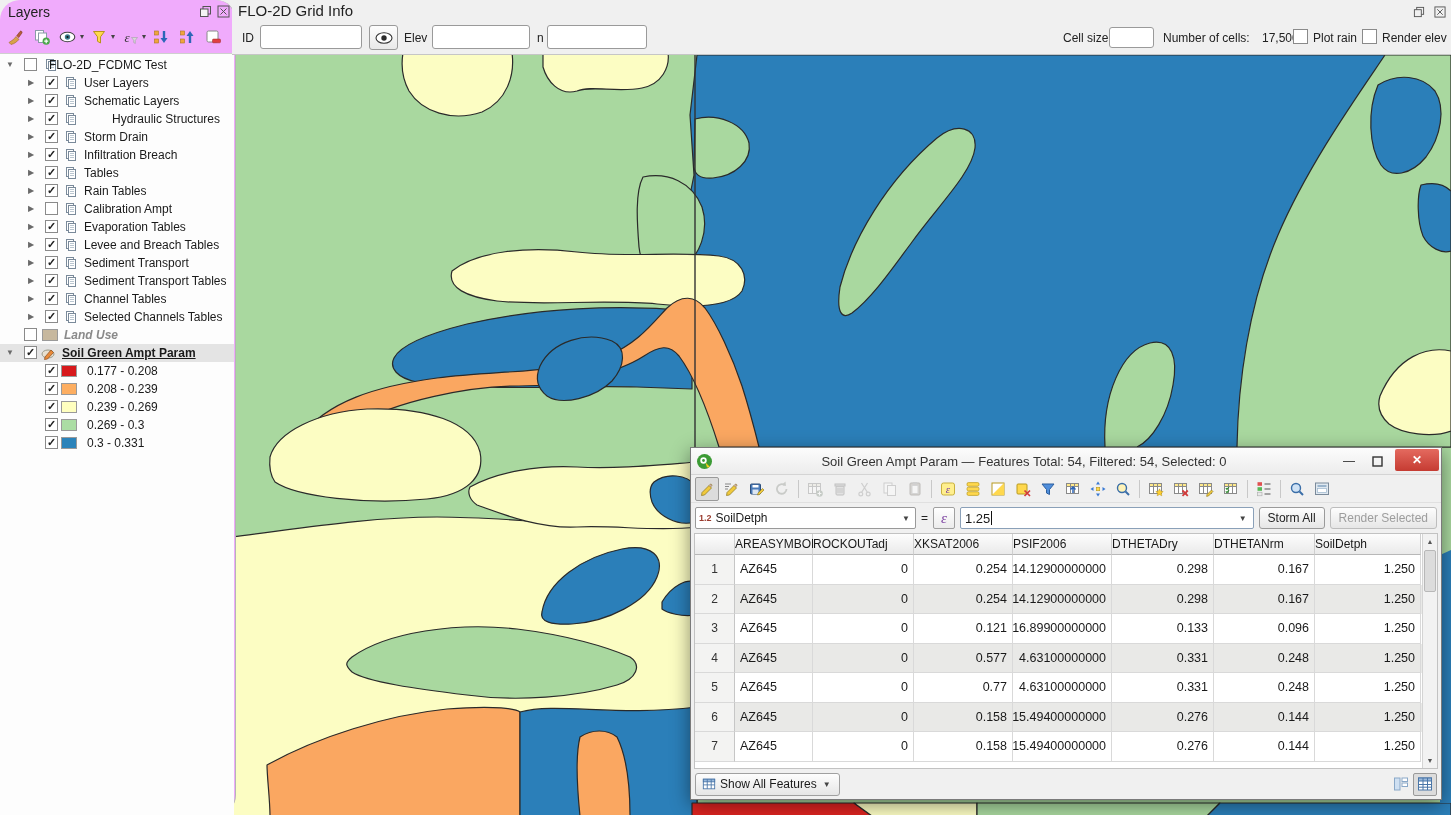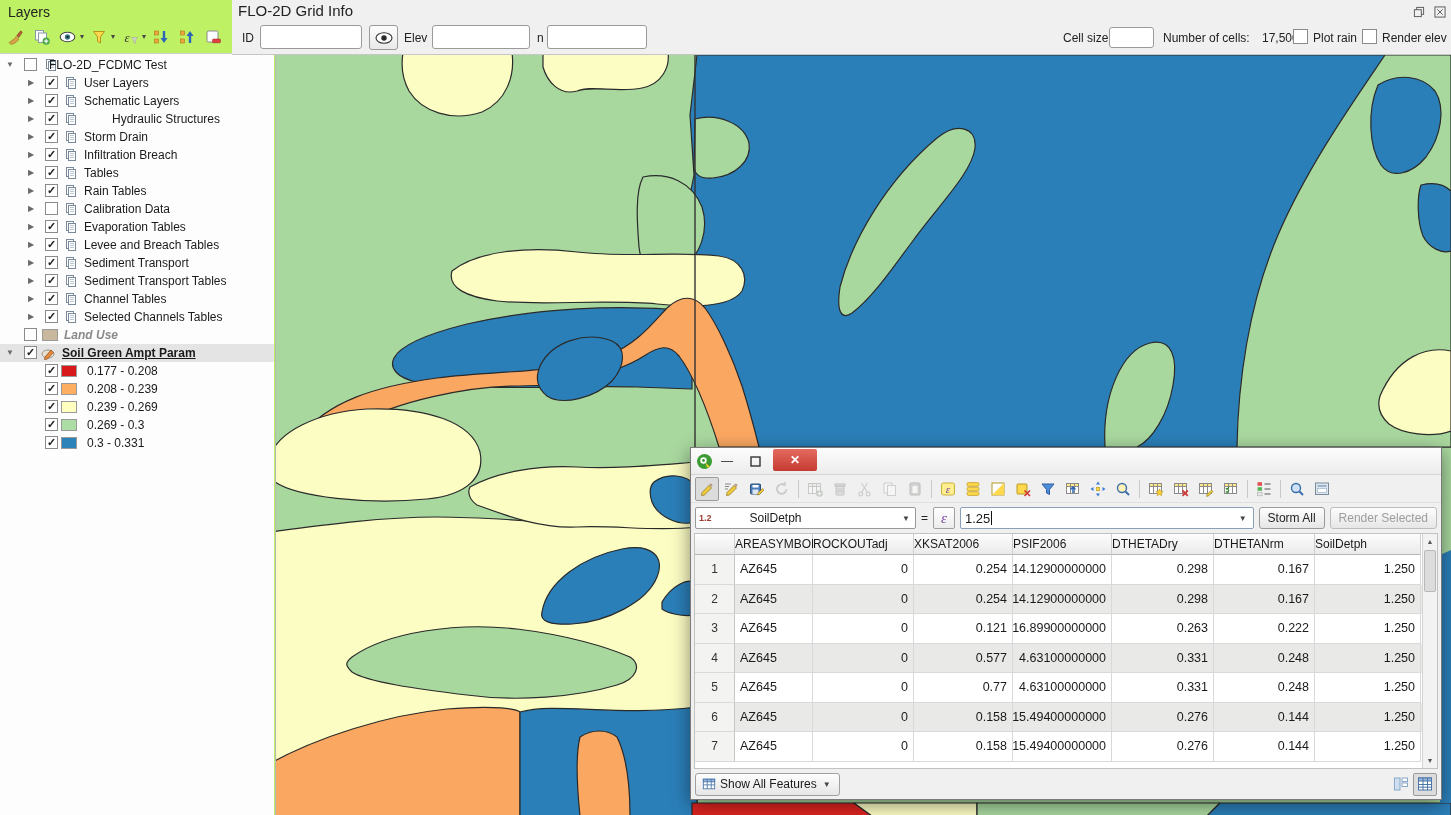--- a/index.html
+++ b/index.html
@@ -1,21 +1,21 @@
 <!DOCTYPE html>
 <html><head>
 <meta charset="utf-8">
 <style>
   * { margin:0; padding:0; box-sizing:border-box; }
   html,body { width:1451px; height:815px; overflow:hidden; background:#f0f0f0;
     font-family:"Liberation Sans", sans-serif; font-size:12px; color:#1a1a1a; }
 
   
-  #layers-panel { position:absolute; left:0; top:0; width:276px; height:815px;
-    background:#bef264; border-right:1px solid #b5b5b5; }
+  #layers-panel { position:absolute; left:0; top:0; width:236px; height:815px;
+    background:#f0abfc; border-right:1px solid #b5b5b5;border-radius:20px; }
   .panel-header { height:23px; display:flex; align-items:center; padding:0 4px 0 8px; }
   .panel-title { font-size:14px; color:#222; flex:1; }
   .mini-btn { width:15px; height:15px; margin-left:3px; display:flex; align-items:center;
     justify-content:center; color:#555; cursor:default; }
   #layers-toolbar { height:27px; display:flex; align-items:center; padding-left:5px; gap:4px; }
   .ltb-icon { width:22px; height:22px; display:flex; align-items:center; justify-content:center; }
   .tb-caret { font-size:8px; color:#444; margin-left:-3px; }
   #layer-tree { position:absolute; left:0; top:53px; right:1px; bottom:0; background:#fdfdfd;
     border-top:1px solid #cfcfcf; padding-top:2px; }
   .tree-row { position:relative; height:18px; display:flex; align-items:center; }
@@ -55,21 +55,21 @@
     border-radius:2px; color:#fff; display:flex; align-items:center; justify-content:center;
     font-size:12px; font-weight:bold; align-self:flex-start; margin-top:1px; }
   #aw-toolbar { height:28px; display:flex; align-items:center; padding-left:4px; gap:1px;
     border-bottom:1px solid #e0e0e0; }
   .atb { width:24px; height:24px; display:flex; align-items:center; justify-content:center; border:1px solid transparent; border-radius:2px;}
   .atb.pressed { background:#dcdcdc; border:1px solid #9a9a9a; }
   .atb.disabled { opacity:.38; filter:grayscale(85%); }
   .atb-sep { width:1px; height:18px; background:#c8c8c8; margin:0 3px; }
   #aw-updatebar { height:30px; display:flex; align-items:center; padding:0 4px; gap:5px; }
   #field-combo { width:221px; height:22px; background:#fff; border:1px solid #999; border-radius:2px;
-    display:flex; align-items:center; padding:0 3px;gap:34px; }
+    display:flex; align-items:center; padding:0 3px; }
   #field-combo .ftype { font-size:9px; font-weight:bold; color:#9a3b2e; margin-right:4px; }
   #field-combo .fname { flex:1; font-size:12px; }
   .combo-arrow { font-size:8px; color:#444; padding:0 2px; }
   #eq-label { font-size:12px; color:#222; }
   #expr-btn { width:22px; height:22px; background:linear-gradient(#fff,#ececec); border:1px solid #a0a0a0;
     border-radius:2px; display:flex; align-items:center; justify-content:center;
     font-family:"Liberation Serif",serif; font-style:italic; font-size:15px; color:#7b3fa0; }
   #expr-input { flex:1; height:22px; background:#fff; border:1px solid #8aa0b8; border-radius:2px;
     display:flex; align-items:center; padding:0 4px; }
   #expr-value { font-size:13px; }
@@ -323,21 +323,21 @@
         <span class="tree-label" style="left:84px;">Rain Tables</span>
       </div>
       <div class="tree-row">
         <span class="expander" style="left:26px">▶</span>
         <span class="cbx" style="left:45px"></span>
         <span class="tree-icon" style="left:63px"><svg width="14" height="14" viewBox="0 0 14 14">
             <rect x="3.5" y="1.5" width="7" height="9" fill="#fff" stroke="#7a8a9a"></rect>
             <rect x="5.5" y="3.5" width="7" height="9" fill="#fff" stroke="#7a8a9a"></rect>
             <path d="M7 5.5 H11 M7 7.5 H11 M7 9.5 H11" stroke="#a8b8c4" stroke-width=".8"></path>
           </svg></span>
-        <span class="tree-label" style="left:84px;">Calibration Data</span>
+        <span class="tree-label" style="left:84px;">Calibration Ampt</span>
       </div>
       <div class="tree-row">
         <span class="expander" style="left:26px">▶</span>
         <span class="cbx" style="left:45px">✓</span>
         <span class="tree-icon" style="left:63px"><svg width="14" height="14" viewBox="0 0 14 14">
             <rect x="3.5" y="1.5" width="7" height="9" fill="#fff" stroke="#7a8a9a"></rect>
             <rect x="5.5" y="3.5" width="7" height="9" fill="#fff" stroke="#7a8a9a"></rect>
             <path d="M7 5.5 H11 M7 7.5 H11 M7 9.5 H11" stroke="#a8b8c4" stroke-width=".8"></path>
           </svg></span>
         <span class="tree-label" style="left:84px;">Evaporation Tables</span>
@@ -474,20 +474,21 @@
 </div>
 
 <div id="attr-window">
   <div id="aw-titlebar">
     <svg width="17" height="17" viewBox="0 0 17 17">
       <circle cx="8.5" cy="8.5" r="7.5" fill="#3c9b35"></circle>
       <circle cx="7.5" cy="7.5" r="3.2" fill="#fff"></circle>
       <circle cx="7.5" cy="7.5" r="1.4" fill="#3c9b35"></circle>
       <path d="M9.5 9.5 L14 14 L11 14.5 Z" fill="#f3d11d"></path>
       </svg>
+    <span id="aw-title">Soil Green Ampt Param — Features Total: 54, Filtered: 54, Selected: 0</span>
     <span class="cap-btn">—</span>
     <span class="cap-btn">
       <svg width="11" height="11" viewBox="0 0 11 11">
           <rect x="1" y="1" width="9" height="9" fill="none" stroke="#333" stroke-width="1.4"></rect>
         </svg>
     </span>
     <span id="aw-close">✕</span>
   </div>
   <div id="aw-toolbar">
       <span class="atb pressed">
@@ -710,22 +711,22 @@
           <div class="t-cell num" style="width:102px; flex:none">0.298</div>
           <div class="t-cell num" style="width:101px; flex:none">0.167</div>
           <div class="t-cell num" style="width:106px; flex:none">1.250</div>
         </div>
         <div class="t-row">
           <div class="t-rownum" style="width:40px">3</div>
           <div class="t-cell txt" style="width:78px; flex:none">AZ645</div>
           <div class="t-cell num" style="width:101px; flex:none">0</div>
           <div class="t-cell num" style="width:99px; flex:none">0.121</div>
           <div class="t-cell num" style="width:99px; flex:none">16.89900000000</div>
-          <div class="t-cell num" style="width:102px; flex:none">0.263</div>
-          <div class="t-cell num" style="width:101px; flex:none">0.222</div>
+          <div class="t-cell num" style="width:102px; flex:none">0.133</div>
+          <div class="t-cell num" style="width:101px; flex:none">0.096</div>
           <div class="t-cell num" style="width:106px; flex:none">1.250</div>
         </div>
         <div class="t-row alt">
           <div class="t-rownum" style="width:40px">4</div>
           <div class="t-cell txt" style="width:78px; flex:none">AZ645</div>
           <div class="t-cell num" style="width:101px; flex:none">0</div>
           <div class="t-cell num" style="width:99px; flex:none">0.577</div>
           <div class="t-cell num" style="width:99px; flex:none">4.63100000000</div>
           <div class="t-cell num" style="width:102px; flex:none">0.331</div>
           <div class="t-cell num" style="width:101px; flex:none">0.248</div>

